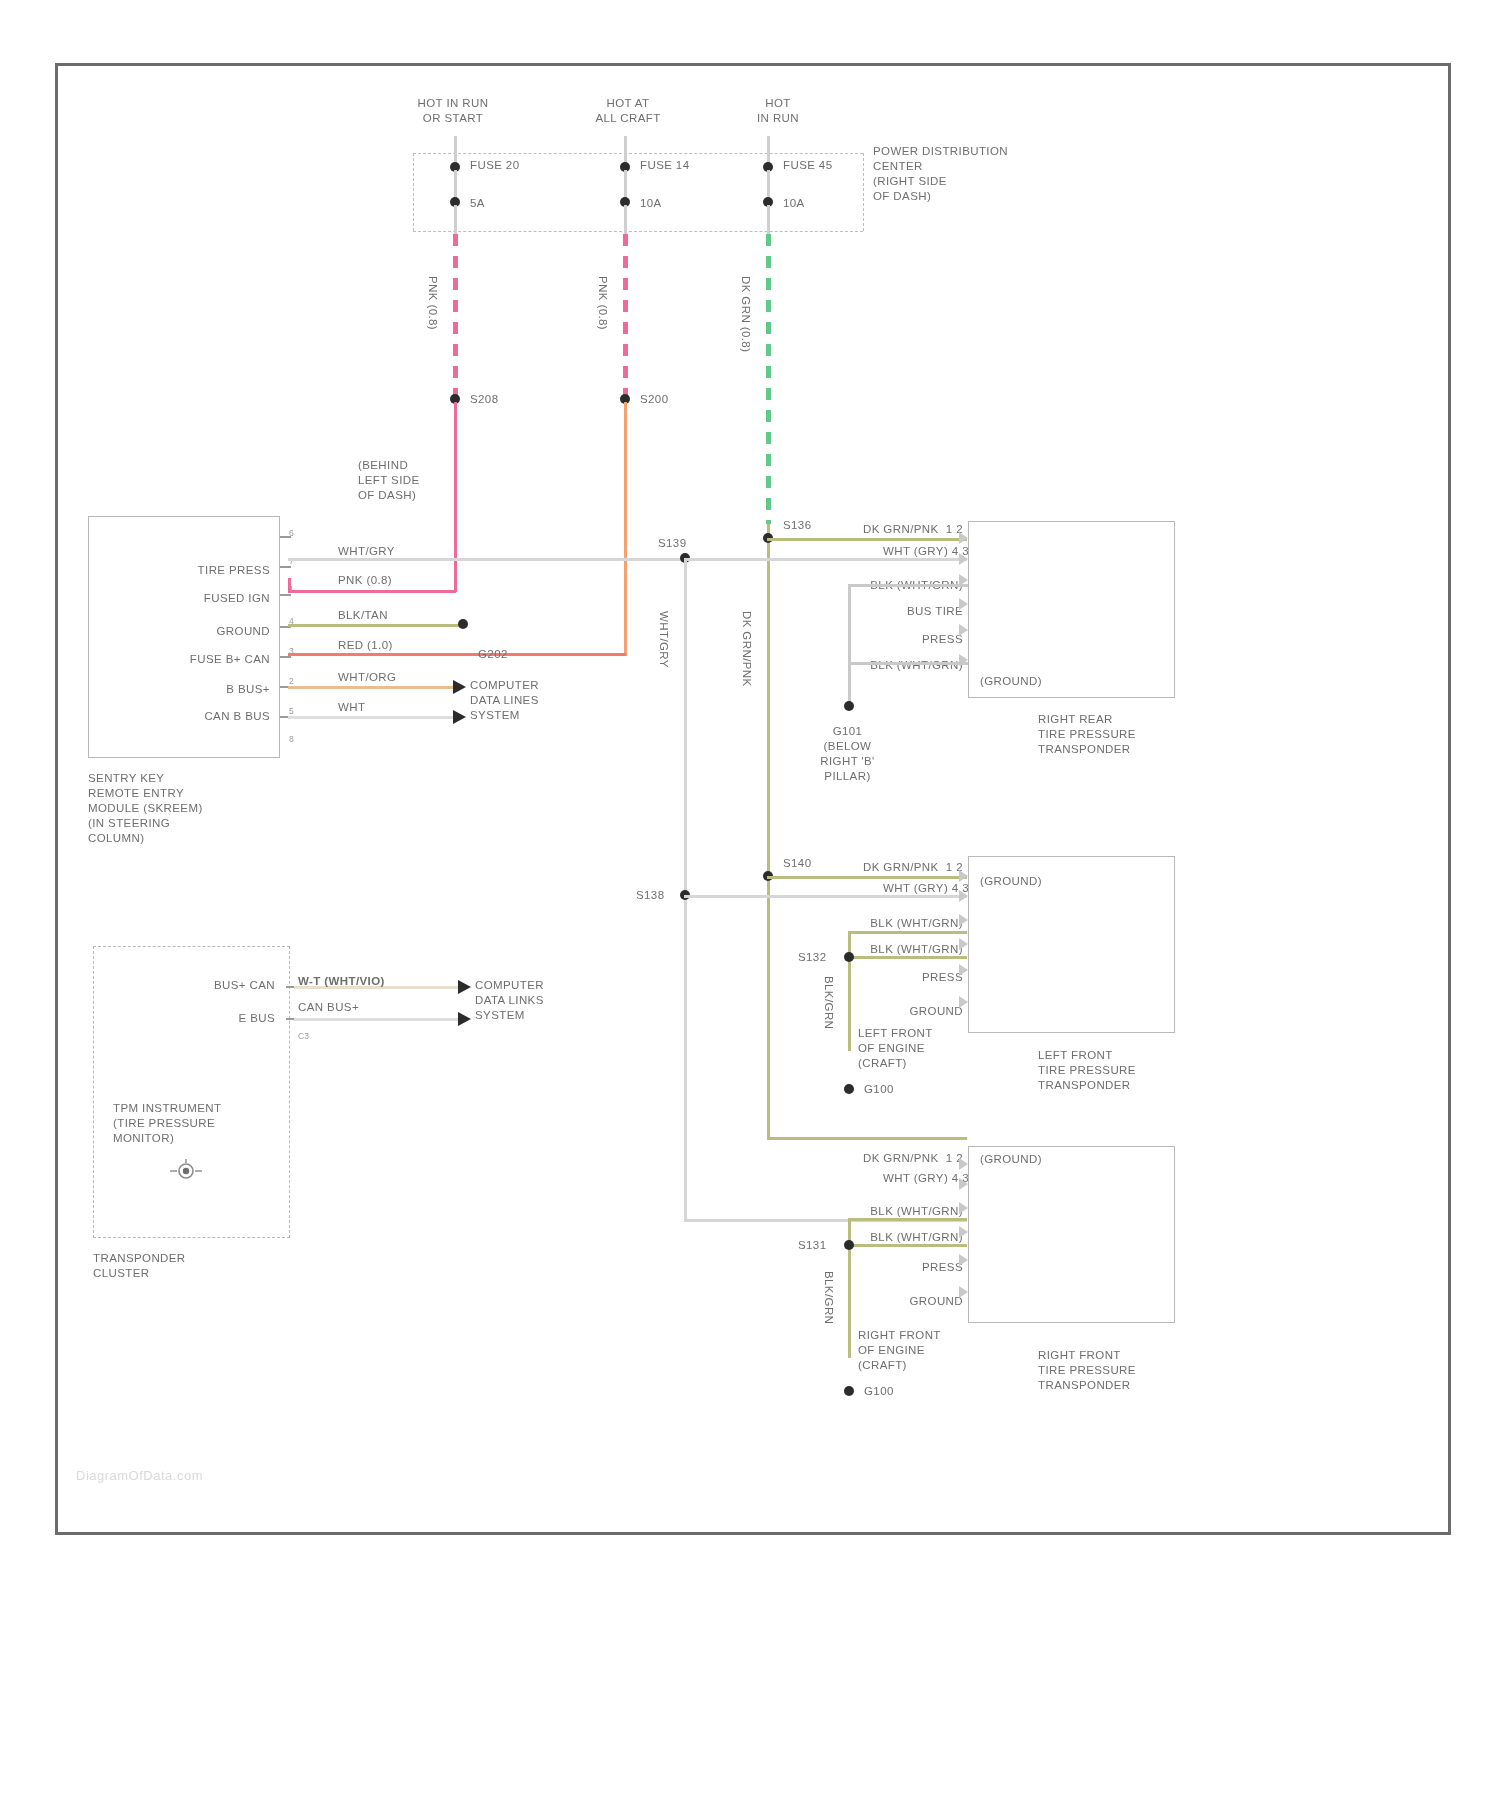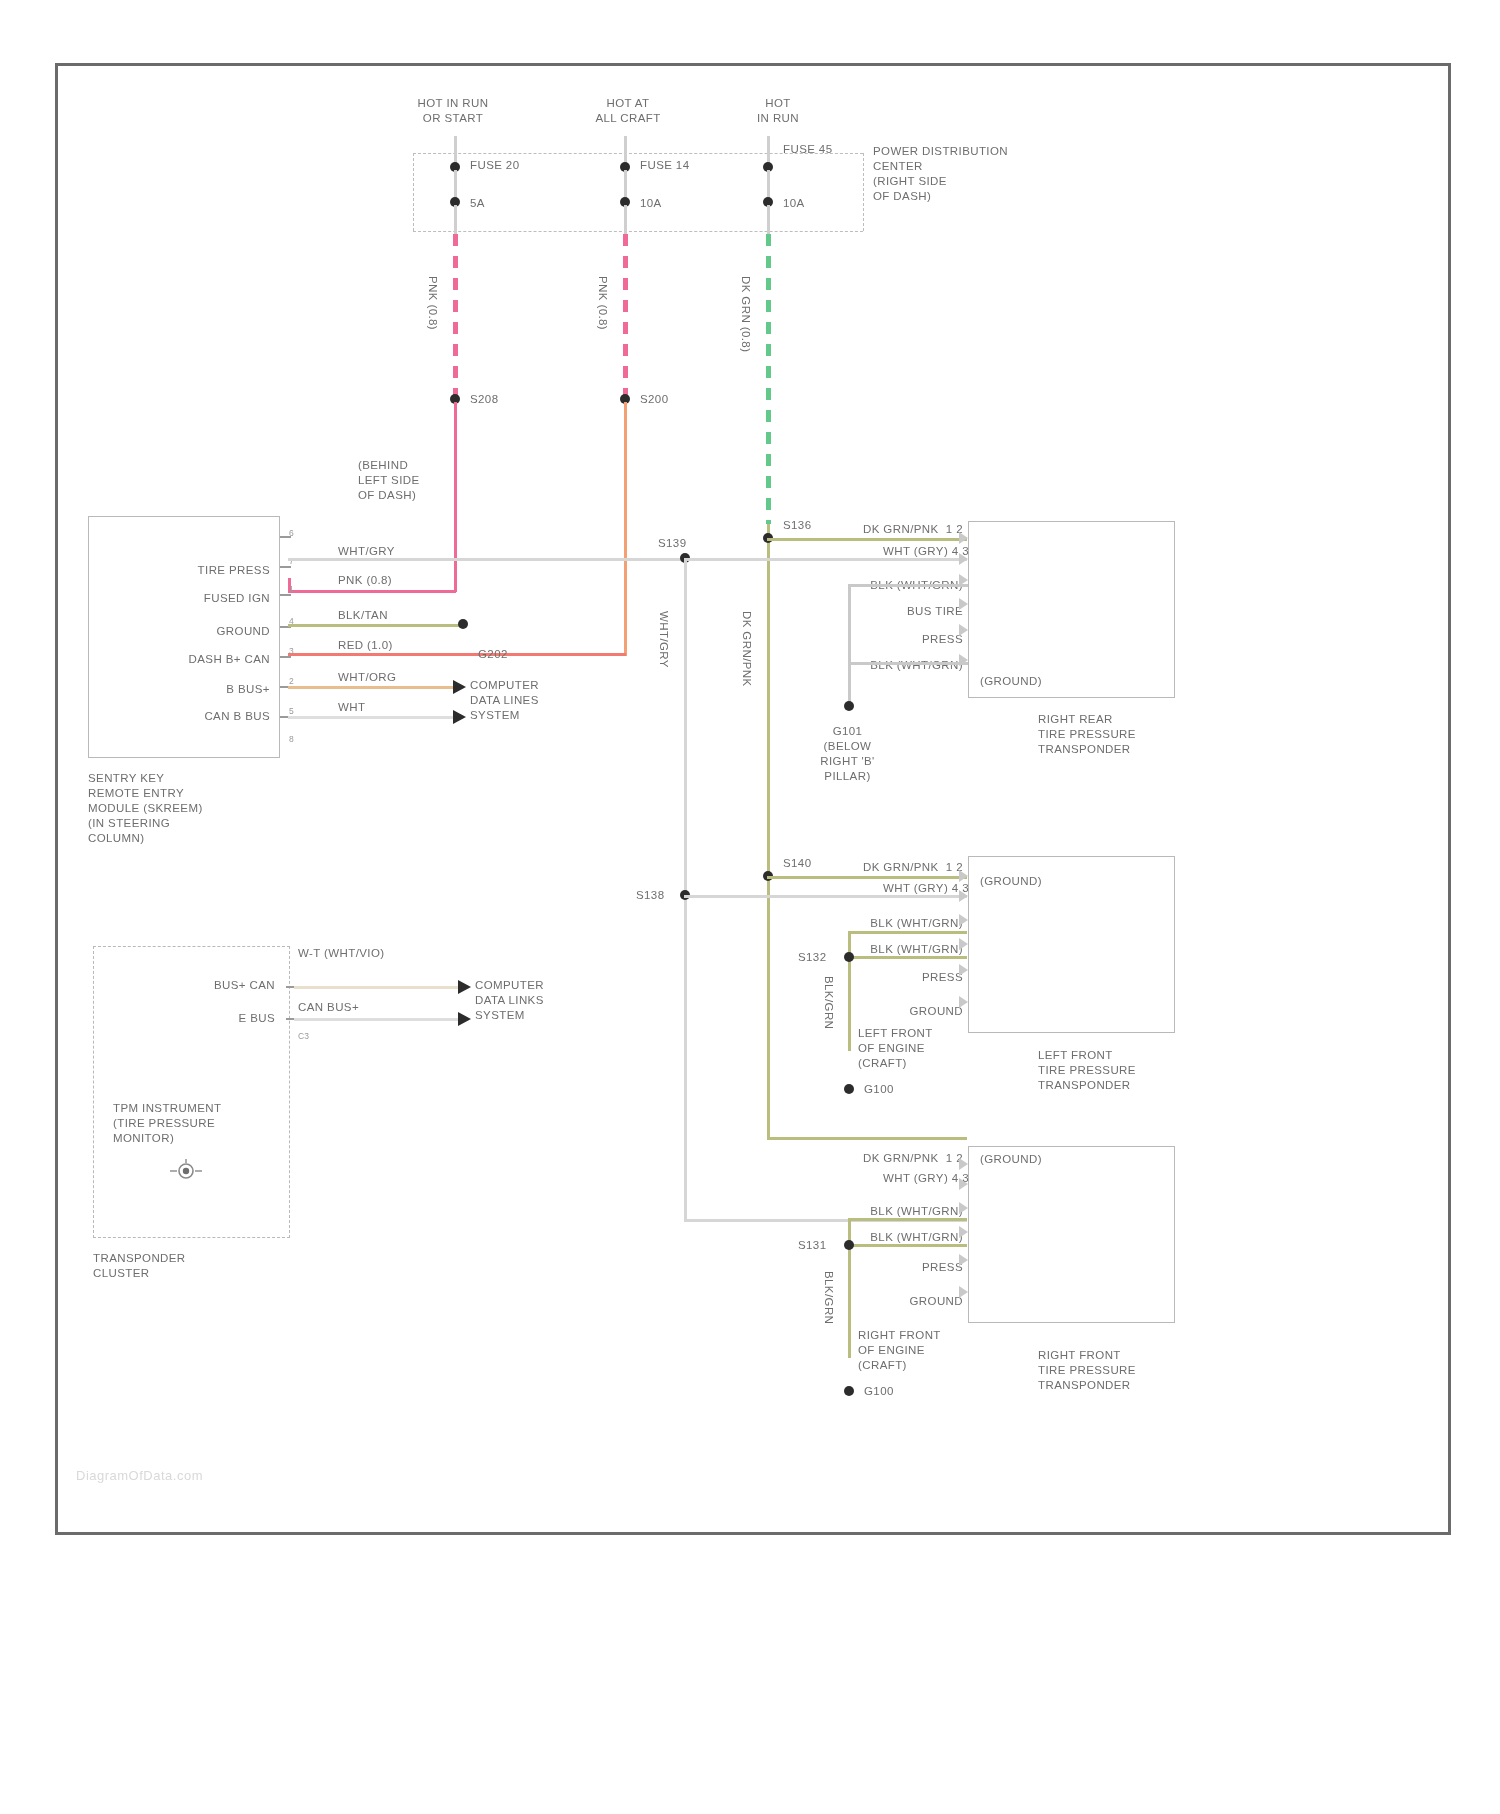--- a/index.html
+++ b/index.html
@@ -66,21 +66,21 @@
     <div class="dot" style="left:562px;top:131px;"></div>
     <div class="wire v" style="left:566px;top:139px;height:30px;"></div>
     <div class="t" style="left:582px;top:92px;">FUSE 14</div>
     <div class="t" style="left:582px;top:130px;">10A</div>
 
     <div class="wire v" style="left:709px;top:70px;height:28px;"></div>
     <div class="dot" style="left:705px;top:96px;"></div>
     <div class="wire v" style="left:709px;top:104px;height:30px;"></div>
     <div class="dot" style="left:705px;top:131px;"></div>
     <div class="wire v" style="left:709px;top:139px;height:30px;"></div>
-    <div class="t" style="left:725px;top:76px;text-align:right;">FUSE 45</div>
+    <div class="t" style="left:725px;top:92px;text-align:right;">FUSE 45</div>
     <div class="t" style="left:725px;top:130px;">10A</div>
 
     <div class="dashwire" style="left:395px;top:168px;height:165px;
          background:repeating-linear-gradient(#f06a98 0 12px,transparent 12px 22px);"></div>
     <div class="dashwire" style="left:565px;top:168px;height:165px;
          background:repeating-linear-gradient(#f06a98 0 12px,transparent 12px 22px);"></div>
     <div class="dashwire" style="left:708px;top:168px;height:290px;
          background:repeating-linear-gradient(#63c98a 0 12px,transparent 12px 22px);"></div>
 
     <div class="t vert" style="left:382px;top:210px;transform:rotate(90deg);">PNK (0.8)</div>
@@ -101,21 +101,21 @@
 
     <div class="t" style="left:300px;top:392px;">(BEHIND
 LEFT SIDE
 OF DASH)</div>
 
     <div class="box" style="left:30px;top:450px;width:190px;height:240px;"></div>
 
     <div class="t r" style="left:40px;top:497px;width:172px;">TIRE PRESS</div>
     <div class="t r" style="left:40px;top:525px;width:172px;">FUSED IGN</div>
     <div class="t r" style="left:40px;top:558px;width:172px;">GROUND</div>
-    <div class="t r" style="left:40px;top:586px;width:172px;">DASH B+ CAN</div>
+    <div class="t r" style="left:40px;top:586px;width:172px;">FUSE B+ CAN</div>
     <div class="t r" style="left:40px;top:616px;width:172px;">B BUS+</div>
     <div class="t r" style="left:40px;top:643px;width:172px;">CAN B BUS</div>
 
     <div class="cav" style="left:231px;top:462px;">6</div>
     <div class="cav" style="left:231px;top:490px;">7</div>
     <div class="cav" style="left:231px;top:518px;">1</div>
     <div class="cav" style="left:231px;top:550px;">4</div>
     <div class="cav" style="left:231px;top:580px;">3</div>
     <div class="cav" style="left:231px;top:610px;">2</div>
     <div class="cav" style="left:231px;top:640px;">5</div>
@@ -162,21 +162,21 @@
 
     <div class="t r" style="left:45px;top:912px;width:172px;">BUS+ CAN</div>
     <div class="t r" style="left:45px;top:945px;width:172px;">E BUS</div>
 
     <div class="pinmark" style="left:228px;top:920px;"></div>
     <div class="pinmark" style="left:228px;top:952px;"></div>
 
     <div class="wire h" style="left:236px;top:920px;width:164px;background:#e8e0cc;"></div>
     <div class="wire h" style="left:236px;top:952px;width:164px;background:#dedede;"></div>
 
-    <div class="t" style="left:240px;top:880px;">W-T (WHT/VIO)</div>
+    <div class="t" style="left:240px;top:908px;font-weight:bold;">W-T (WHT/VIO)</div>
     <div class="t" style="left:240px;top:934px;">CAN BUS+</div>
     <div class="cav" style="left:240px;top:965px;">C3</div>
 
     <div class="arrow" style="left:400px;top:914px;"></div>
     <div class="arrow" style="left:400px;top:946px;"></div>
 
     <div class="t" style="left:417px;top:912px;">COMPUTER
 DATA LINKS
 SYSTEM</div>
 

